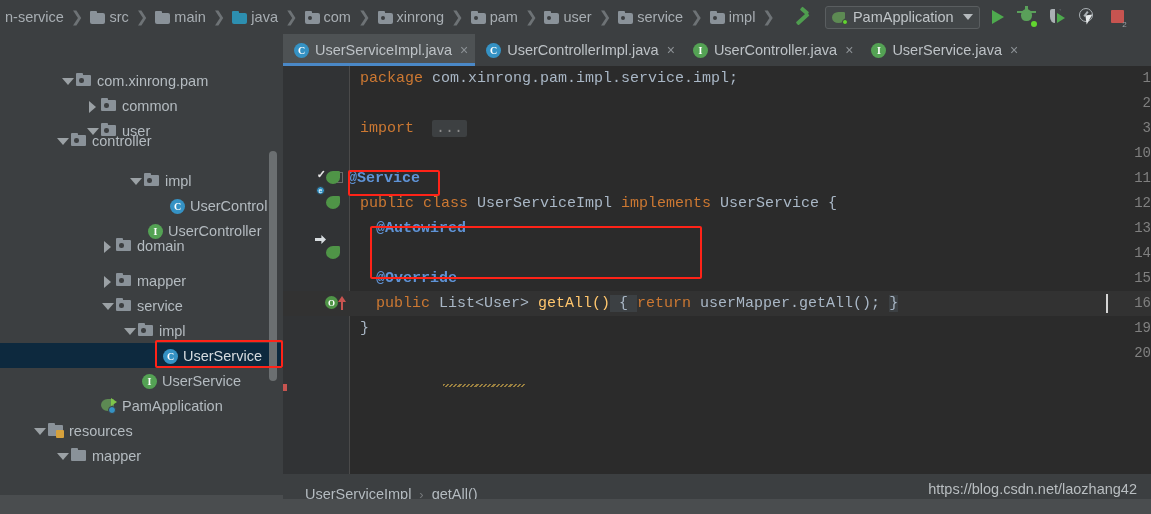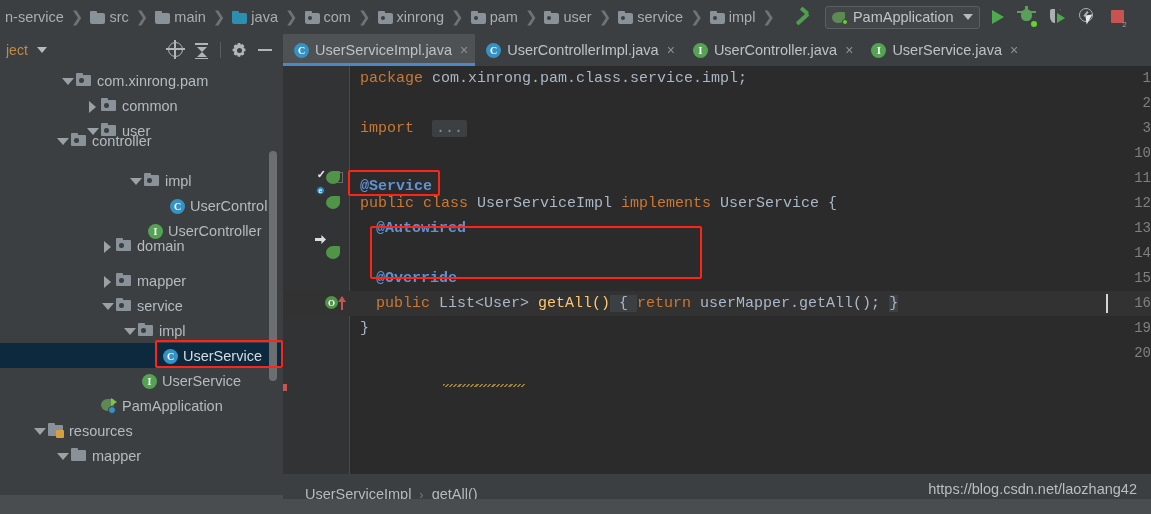--- a/index.html
+++ b/index.html
@@ -364,44 +364,20 @@
       <span class="ring"></span>
         <span class="hand"></span>
         <span class="cur"></span>
     </div>
     <div class="tbtn ic-stop">
       <span class="sq"></span>
         <span class="sub">2</span>
     </div>
   </div>
 
-  <div class="proj-header">
-    <span class="proj-title">ject</span>
-    <span class="proj-caret"></span>
-    <span class="proj-tools">
-      <span class="ptool ic-target">
-        <span class="o"></span>
-          <span class="h"></span>
-          <span class="v"></span>
-      </span>
-      <span class="ptool ic-collapse">
-        <span class="t1"></span>
-          <span class="t2"></span>
-          <span class="t3"></span>
-          <span class="t4"></span>
-      </span>
-      <span class="ptool-sep"></span>
-      <span class="ptool ic-gear">
-          <span class="g"></span>
-        </span>
-      <span class="ptool ic-minus">
-          <span class="m"></span>
-        </span>
-    </span>
-  </div>
 
   <div class="tree">
 
     <div class="trow" style="top:-19px; position:absolute;"></div>
 
     <div class="trow" style="position:absolute; top:27px; padding-left:85px;">
       <span class="tw closed"></span>
       <span class="tico ico-pkg">
           <i></i>
         </span>
@@ -548,21 +524,21 @@
     </div>
   </div>
 
   <div class="editor">
     <div class="gutter"></div>
     <div class="vline"></div>
     <div class="err-stripe"></div>
 
     <div class="line" style="top:0px;">
       <span class="lno">1</span>
-      <span class="code" style="left:77px;"><span class="kw">package</span><span> com.xinrong.pam.class.service.impl;</span></span>
+      <span class="code" style="left:77px;"><span class="kw">package</span><span> com.xinrong.pam.impl.service.impl;</span></span>
     </div>
 
     <div class="line" style="top:25px;">
       <span class="lno">2</span>
     </div>
 
     <div class="line" style="top:50px;">
       <span class="lno">3</span>
       <span class="fold" style="top:56px;">+</span>
       <span class="code" style="left:77px;"><span class="kw">import</span><span>  </span><span class="foldtext">...</span></span>
@@ -570,21 +546,21 @@
 
     <div class="line" style="top:75px;">
       <span class="lno">10</span>
     </div>
 
     <div class="line" style="top:100px;">
       <span class="lno">11</span>
       <span class="gmark">
         <span class="spring-bean"><span class="lf"></span><span class="chk">✓</span></span>
       </span>
-      <span class="code" style="left:77px;margin-top:8px;"><span class="anno">@Service</span></span>
+      <span class="code" style="left:65px;"><span class="anno">@Service</span></span>
     </div>
 
     <div class="line" style="top:125px;">
       <span class="lno">12</span>
       <span class="gmark">
         <span class="spring-bean"><span class="lf"></span><span class="bl">e</span></span>
       </span>
       <span class="code" style="left:77px;"><span class="kw">public</span> <span class="kw">class</span><span> UserServiceImpl </span><span class="kw">implements</span><span> UserService {</span></span>
     </div>
 

